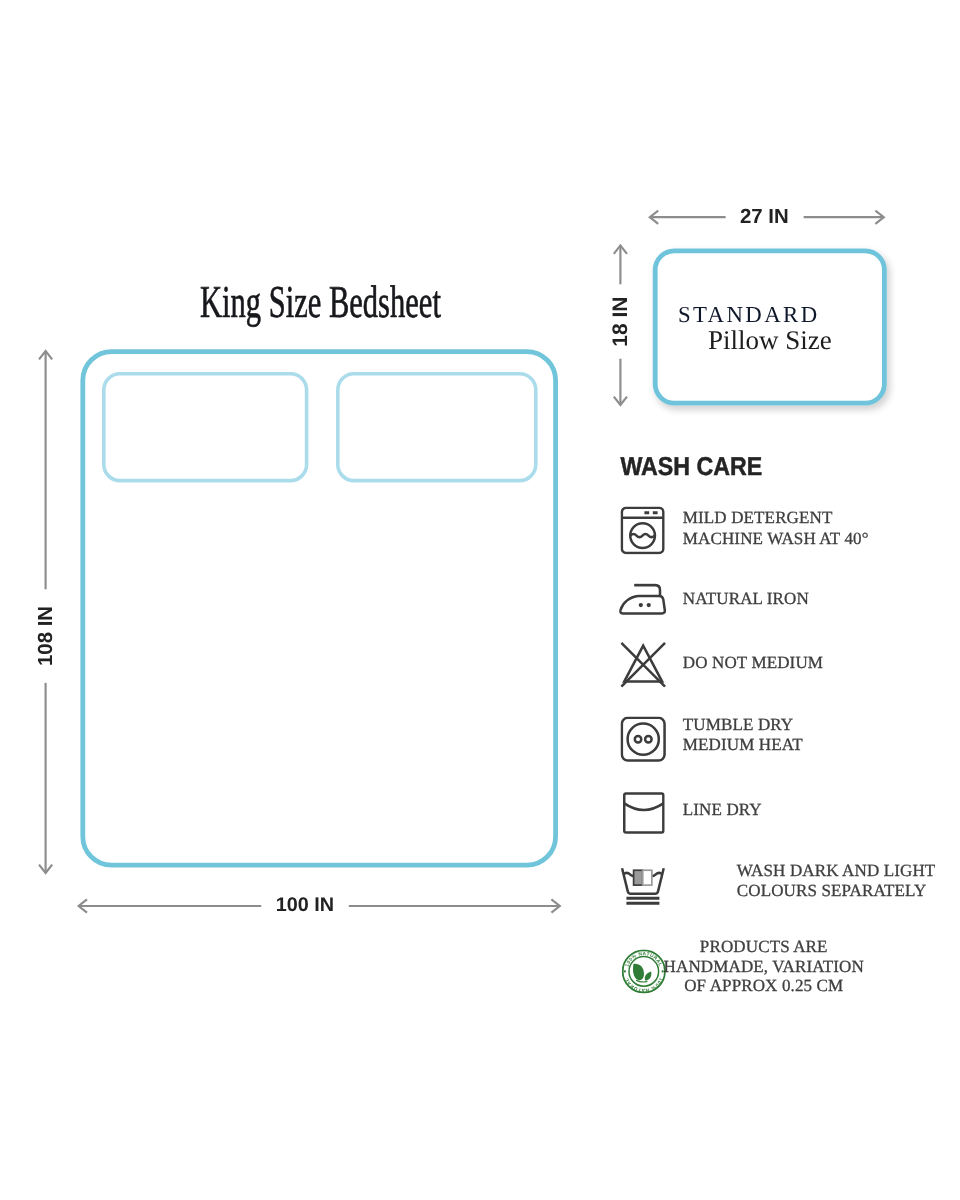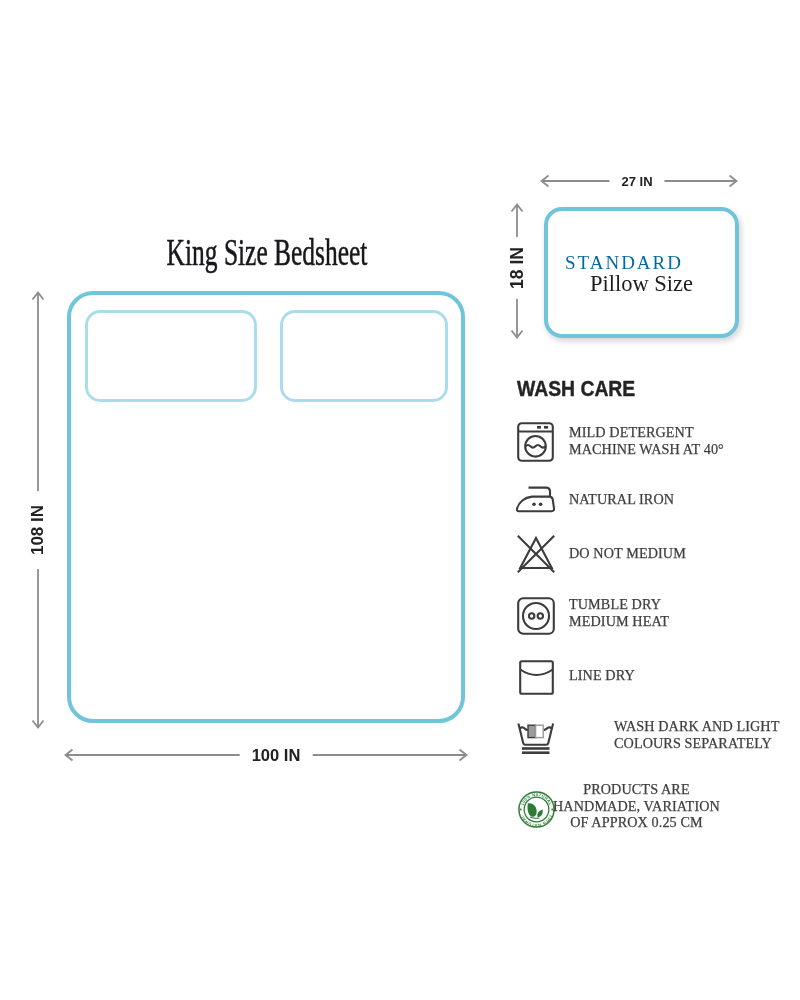--- a/index.html
+++ b/index.html
@@ -37,48 +37,48 @@
 <div class="abs dimlabel" style="left:38px;top:530px;font-size:17px;
      transform:translate(-50%,-50%) rotate(-90deg);padding:0 14px;">108 IN</div>
 
 <svg class="abs" style="left:63px;top:745px;" width="406" height="20" viewBox="0 0 406 20">
   <g stroke="#8d8d8d" stroke-width="1.8" fill="none">
     <line x1="3" y1="10" x2="403" y2="10"></line>
     <polyline points="9.5,4.5 2.5,10 9.5,15.5"></polyline>
     <polyline points="396.5,4.5 403.5,10 396.5,15.5"></polyline>
   </g>
 </svg>
-<div class="abs dimlabel" style="left:276px;top:755px;font-size:16.5px;
+<div class="abs dimlabel" style="left:254px;top:755px;font-size:16.5px;
      transform:translate(-50%,-50%);">100 IN</div>
 
 <svg class="abs" style="left:539px;top:171px;" width="200" height="20" viewBox="0 0 200 20">
   <g stroke="#8d8d8d" stroke-width="1.8" fill="none">
     <line x1="3" y1="10" x2="197" y2="10"></line>
     <polyline points="9.5,4.5 2.5,10 9.5,15.5"></polyline>
     <polyline points="190.5,4.5 197.5,10 190.5,15.5"></polyline>
   </g>
 </svg>
-<div class="abs dimlabel" style="left:637px;top:181px;font-size:13px;
+<div class="abs dimlabel" style="left:637px;top:181px;font-size:17px;
      transform:translate(-50%,-50%);">27 IN</div>
 
 <svg class="abs" style="left:507px;top:202px;" width="20" height="138" viewBox="0 0 20 138">
   <g stroke="#8d8d8d" stroke-width="1.8" fill="none">
     <line x1="10" y1="3" x2="10" y2="135"></line>
     <polyline points="4.5,9.5 10,2.5 15.5,9.5"></polyline>
     <polyline points="4.5,128.5 10,135.5 15.5,128.5"></polyline>
   </g>
 </svg>
 <div class="abs dimlabel" style="left:517px;top:268px;font-size:17.5px;
      transform:translate(-50%,-50%) rotate(-90deg);padding:0 10px;">18 IN</div>
 
 <div class="abs" style="left:544px;top:207px;width:195px;height:131px;
      box-sizing:border-box;border:4px solid #6fc4db;border-radius:18px;
      box-shadow:2px 3px 6px rgba(0,0,0,0.18);"></div>
 <div class="abs" style="left:544px;top:252px;width:158px;text-align:center;
-     font-family:'Liberation Serif',serif;font-size:19px;color:#0369a1;
+     font-family:'Liberation Serif',serif;font-size:19px;color:#0f172a;
      letter-spacing:2px;line-height:22px;text-indent:2px;">STANDARD</div>
 <div class="abs" style="left:544px;top:271px;width:195px;text-align:center;
      font-family:'Liberation Serif',serif;font-size:22.5px;color:#1d1d1d;
      font-weight:400;line-height:26px;">Pillow Size</div>
 
 <div class="abs" style="left:517px;top:377px;font-size:21.5px;font-weight:700;
      color:#242424;-webkit-text-stroke:0.4px #242424;transform:scaleX(0.9);
      transform-origin:0 0;">WASH CARE</div>
 
 <svg class="abs" style="left:517px;top:422px;" width="37" height="40" viewBox="0 0 37 40">

